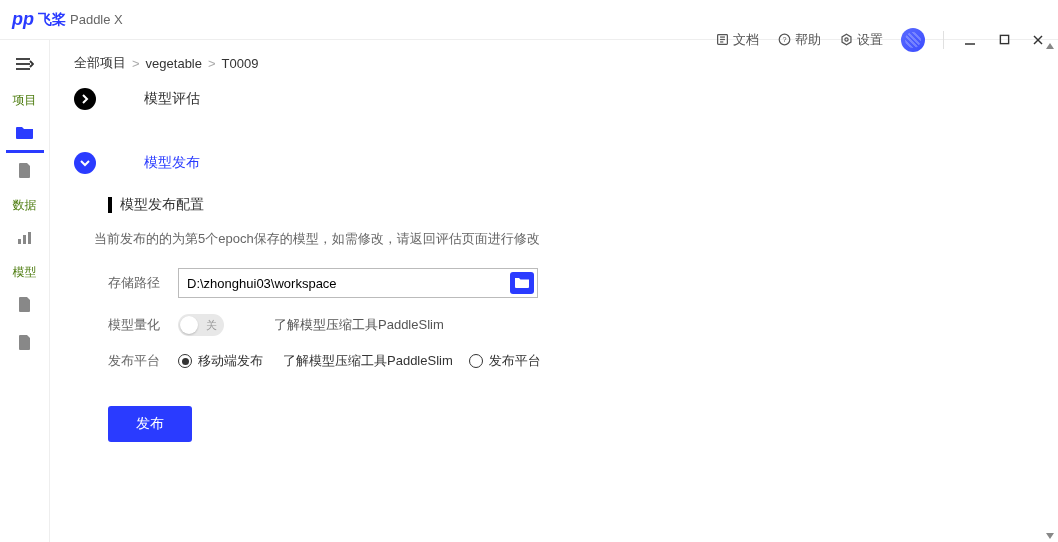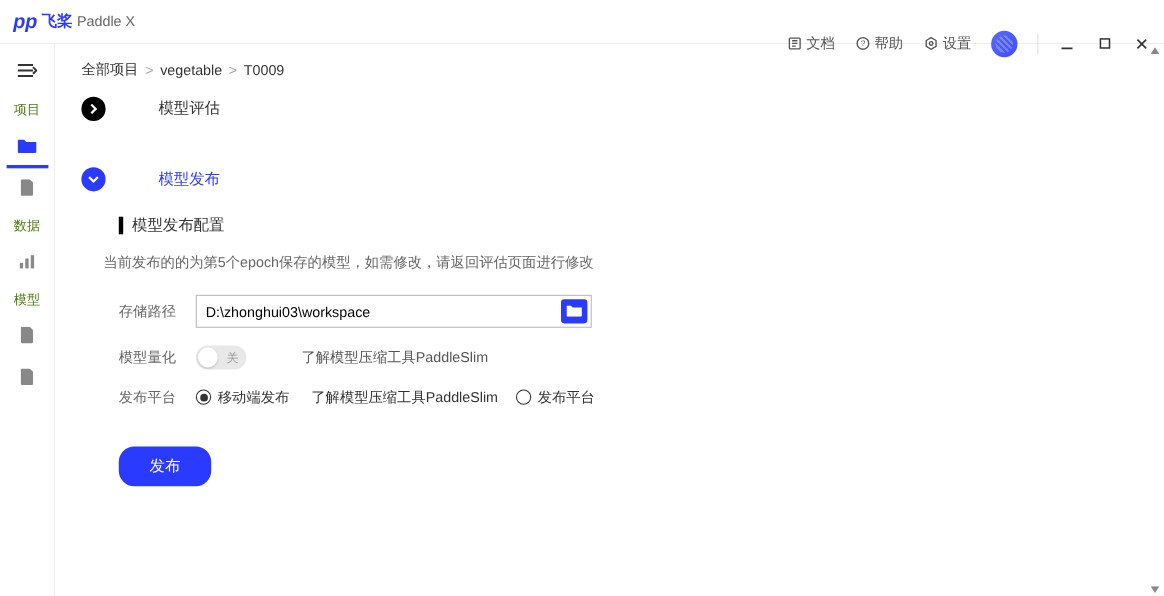--- a/index.html
+++ b/index.html
@@ -294,21 +294,21 @@
       background: #333;
     }
     .radio-label { margin-right: 14px; }
     .publish-btn {
       margin-top: 36px;
       width: 84px;
       height: 36px;
       background: #2a3bff;
       color: #fff;
       border: none;
-      border-radius: 14px;
+      border-radius: 3px;
       font-size: 14px;
       cursor: pointer;
       display: flex;
       align-items: center;
       justify-content: center;
     }
     .vscroll {
       position: absolute;
       right: 2px;
       top: 0;

